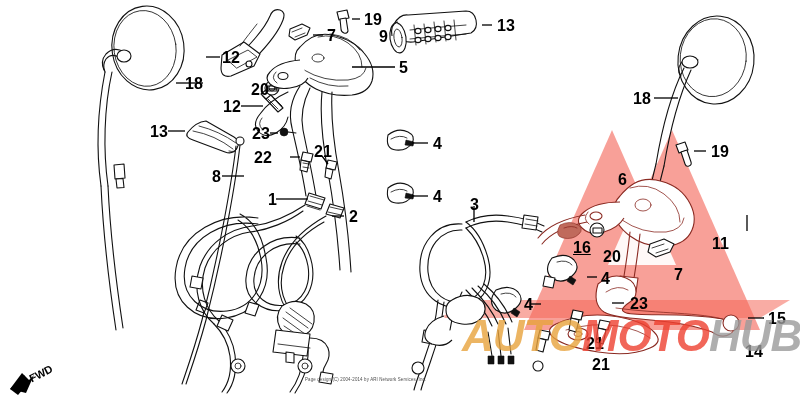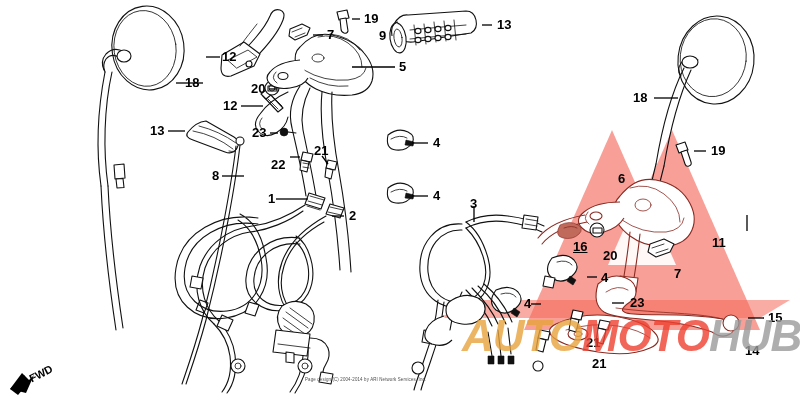--- a/index.html
+++ b/index.html
@@ -20,21 +20,21 @@
     position: absolute;
     left: 0; top: 0;
     width: 800px;
     height: 406px;
   }
   
   .callout {
     position: absolute;
     font-family: "Liberation Sans", sans-serif;
     font-weight: bold;
-    font-size: 13px;
+    font-size: 16px;
     color: #000000;
     line-height: 1;
     white-space: nowrap;
     user-select: none;
   }
   
   .footer-note {
     position: absolute;
     left: 305px;
     top: 376px;
@@ -459,21 +459,21 @@
       <div class="callout" style="left: 186px; top: 50px; margin-left: 36px;">12</div>
       <div class="callout" style="left: 185px; top: 76px;">18</div>
       <div class="callout" style="left: 399px; top: 60px;">5</div>
       <div class="callout" style="left: 251px; top: 82px;">20</div>
       <div class="callout" style="left: 223px; top: 99px;">12</div>
       <div class="callout" style="left: 633px; top: 91px;">18</div>
       <div class="callout" style="left: 150px; top: 124px;">13</div>
       <div class="callout" style="left: 252px; top: 126px;">23</div>
       <div class="callout" style="left: 433px; top: 136px;">4</div>
       <div class="callout" style="left: 711px; top: 144px;">19</div>
-      <div class="callout" style="left: 271px; top: 150px; margin-top: 8px;">22</div>
+      <div class="callout" style="left: 254px; top: 150px;">22</div>
       <div class="callout" style="left: 314px; top: 144px;">21</div>
       <div class="callout" style="left: 212px; top: 169px;">8</div>
       <div class="callout" style="left: 618px; top: 172px;">6</div>
       <div class="callout" style="left: 433px; top: 189px;">4</div>
       <div class="callout" style="left: 268px; top: 192px;">1</div>
       <div class="callout" style="left: 470px; top: 197px;">3</div>
       <div class="callout" style="left: 349px; top: 209px;">2</div>
       <div class="callout" style="left: 712px; top: 236px; text-align: right;">11</div>
       <div class="callout" style="left: 573px; top: 240px; text-decoration: underline;">16</div>
       <div class="callout" style="left: 603px; top: 249px;">20</div>

